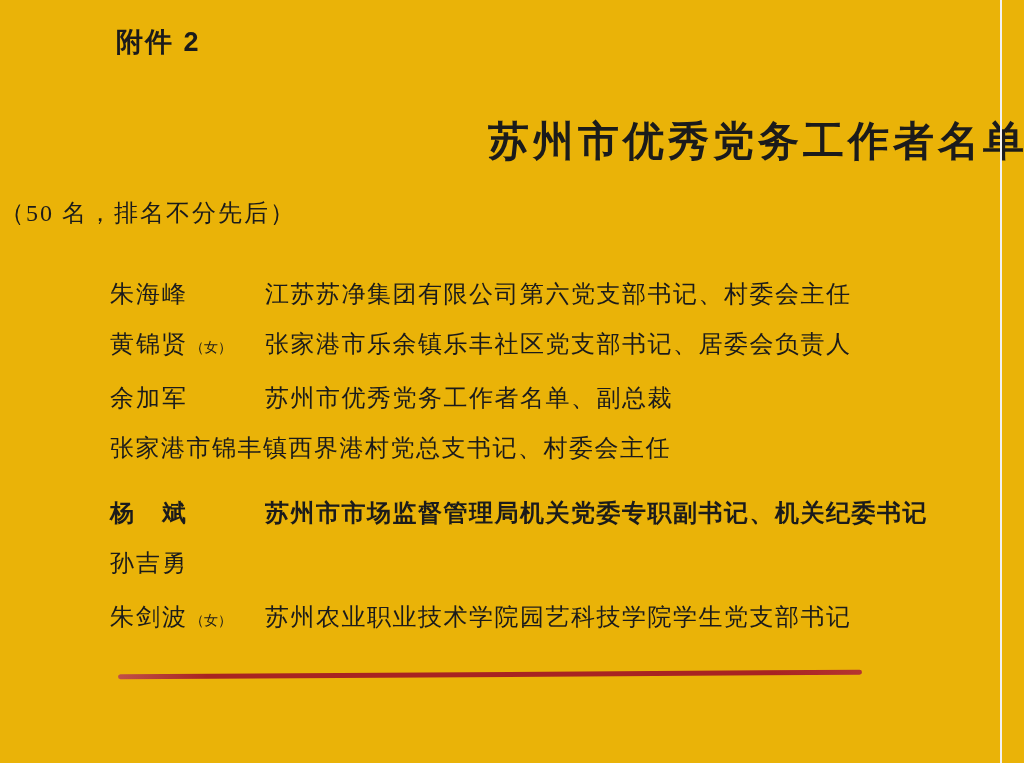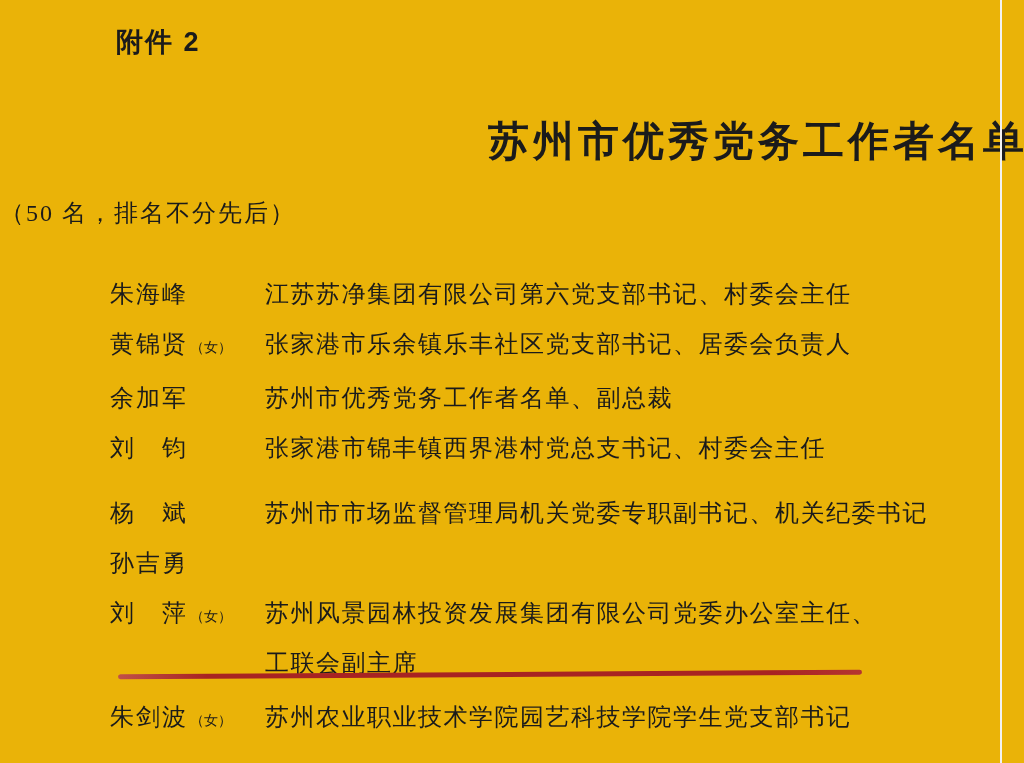--- a/index.html
+++ b/index.html
@@ -46,21 +46,21 @@
     left: 110px;
     top: 269px;
     width: 880px;
   }
   .row {
     display: flex;
     align-items: flex-start;
     line-height: 50px;
     font-size: 24px;
   }
-  .row.gap-before { margin-top: 15px; }
+  .row.gap-before { margin-top: 15px; font-weight: bold; }
   .row.small-gap { margin-top: 4px; }
   .name-cell {
     flex: 0 0 155px;
     width: 155px;
     letter-spacing: 2px;
     white-space: nowrap;
   }
   .gender {
     font-size: 14px;
     letter-spacing: 0;
@@ -105,34 +105,28 @@
       </div>
       <div class="row">
         <div class="name-cell"><span>黄锦贤</span><span class="gender">（女）</span></div>
         <div class="desc">张家港市乐余镇乐丰社区党支部书记、居委会负责人</div>
       </div>
       <div class="row">
         <div class="name-cell"><span>余加军</span></div>
         <div class="desc">苏州市优秀党务工作者名单、副总裁</div>
       </div>
       <div class="row">
-        <div class="name-cell"><span>刘　钧</span></div>
         <div class="desc">张家港市锦丰镇西界港村党总支书记、村委会主任</div>
       </div>
       <div class="row gap-before">
         <div class="name-cell"><span>杨　斌</span></div>
         <div class="desc">苏州市市场监督管理局机关党委专职副书记、机关纪委书记</div>
       </div>
       <div class="row">
         <div class="name-cell"><span>孙吉勇</span></div>
-      </div>
-      <div class="row">
-        <div class="name-cell"><span>刘　萍</span><span class="gender">（女）</span></div>
-        <div class="desc">苏州风景园林投资发展集团有限公司党委办公室主任、
-工联会副主席</div>
       </div>
       <div class="row small-gap">
         <div class="name-cell"><span>朱剑波</span><span class="gender">（女）</span></div>
         <div class="desc">苏州农业职业技术学院园艺科技学院学生党支部书记</div>
       </div>
     </div>
 
   <div class="red-underline" id="red-underline" style="background: linear-gradient(90deg, rgb(192, 80, 72), rgb(168, 35, 34) 12%, rgb(168, 35, 34) 88%, rgb(181, 53, 48));"></div>
 
   <div class="edge-line"></div>

